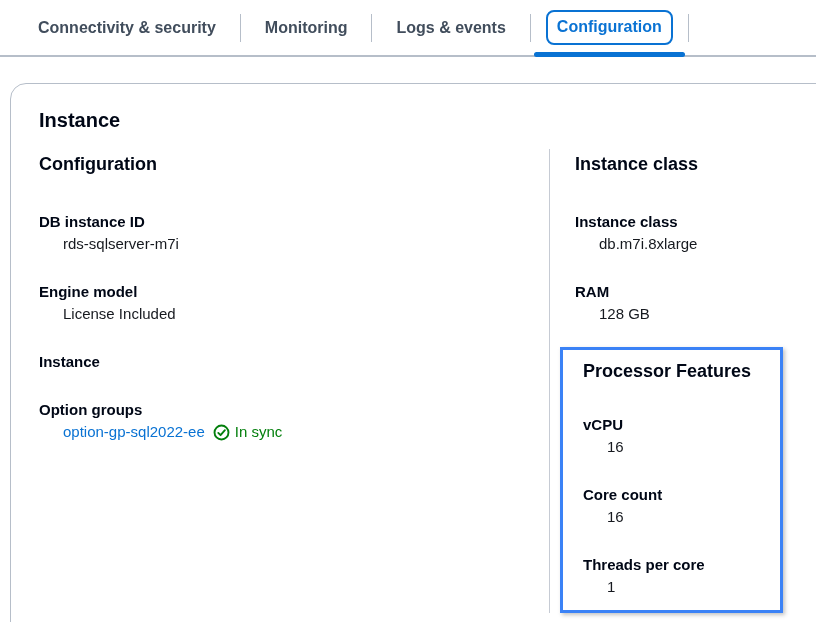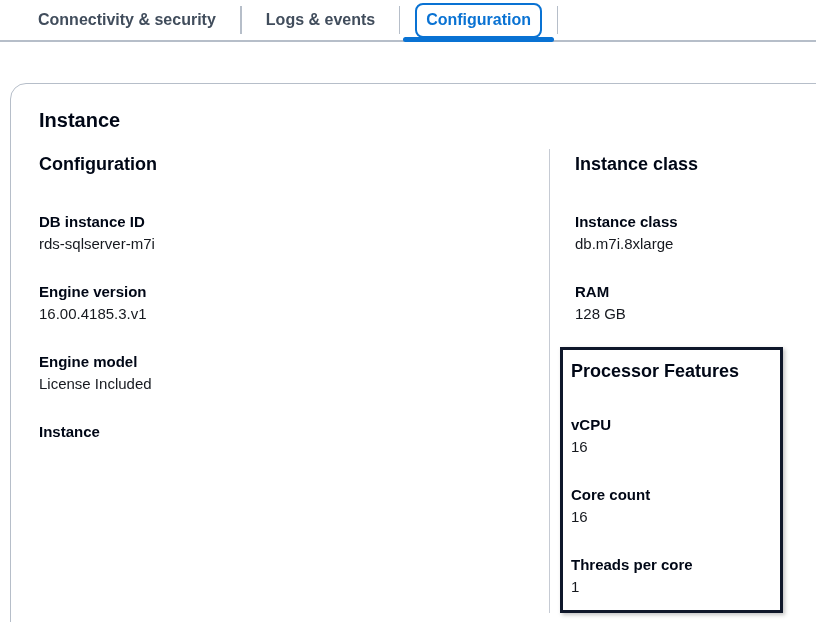--- a/index.html
+++ b/index.html
@@ -8,21 +8,21 @@
     width: 816px; height: 622px;
     overflow: hidden;
     background: #ffffff;
     font-family: "Liberation Sans", sans-serif;
     color: #000716;
   }
   
   .tabbar {
     display: flex;
     align-items: stretch;
-    height: 42px;
+    height: 57px;
     border-bottom: 2px solid #b6bec9;
     padding-left: 14px;
   }
   .tab {
     position: relative;
     display: flex;
     align-items: center;
     padding: 0 24px;
     cursor: pointer;
   }
@@ -84,20 +84,21 @@
   .field { margin-bottom: 26px; }
   .field-label {
     font-size: 15px;
     line-height: 22px;
     font-weight: 700;
   }
   .field-value {
     font-size: 15px;
     line-height: 22px;
     color: #16191f;
+    margin-left: 24px;
   }
   .value-row { display: flex; align-items: center; gap: 8px; }
   .link {
     color: #0972d3;
     text-decoration: none;
     font-size: 15px;
     line-height: 22px;
     cursor: pointer;
   }
   .status-ok {
@@ -107,41 +108,44 @@
     color: #037f0c;
     font-size: 15px;
     line-height: 22px;
   }
   .status-ok svg { display: block; }
   
   .highlight-box {
     margin-top: 22px;
     margin-left: -15px;
     width: 223px;
-    border: 3px solid #0f172a;
+    border: 3px solid #3b82f6;
     background: #fff;
-    padding: 7px 12px 8px 8px;
+    padding: 7px 12px 8px 20px;
     box-shadow: 2px 2px 4px rgba(120,120,120,0.45);
   }
   .highlight-heading {
     margin: 3px 0 32px 0;
     font-size: 18px;
     line-height: 22px;
     font-weight: 700;
   }
   .highlight-box .field:last-child { margin-bottom: 4px; }
 </style>
 </head>
 <body>
 
 <nav class="tabbar">
   <div class="tab">
     <span class="tab-label">Connectivity &amp; security</span>
   </div>
   <div class="tab-divider"></div>
+  <div class="tab">
+    <span class="tab-label">Monitoring</span>
+  </div>
   <div class="tab-divider"></div>
   <div class="tab">
     <span class="tab-label">Logs &amp; events</span>
   </div>
   <div class="tab-divider"></div>
   <div class="tab active">
     <span class="tab-label">Configuration</span>
   </div>
   <div class="tab-divider"></div>
 </nav>
@@ -152,35 +156,46 @@
   <div class="cols">
 
     <div class="col-left">
       <h3 class="section-heading">Configuration</h3>
 
       <div class="field">
         <div class="field-label">DB instance ID</div>
         <div class="field-value">rds-sqlserver-m7i</div>
       </div>
 
-      <div class="field">
-        <div class="field-label">Engine version</div>
-        <div class="field-value">16.00.4185.3.v1</div>
-      </div>
 
 
       <div class="field">
         <div class="field-label">Engine model</div>
         <div class="field-value">License Included</div>
       </div>
 
       <div class="field">
         <div class="field-label">Instance</div>
       </div>
 
+      <div class="field">
+        <div class="field-label">Option groups</div>
+        <div class="field-value value-row">
+          <a class="link" href="#">option-gp-sql2022-ee</a>
+          <span class="status-ok">
+            <span>
+              <svg width="17" height="17" viewBox="0 0 18 18">
+                <circle cx="9" cy="9" r="7.4" fill="none" stroke="#037f0c" stroke-width="2"></circle>
+                <path d="M5.6 9.4 L8.0 11.8 L12.6 6.6" fill="none" stroke="#037f0c" stroke-width="2" stroke-linecap="round" stroke-linejoin="round"></path>
+              </svg>
+            </span>
+            <span>In sync</span>
+          </span>
+        </div>
+      </div>
     </div>
 
     <div class="col-right">
       <h3 class="section-heading">Instance class</h3>
 
       <div class="field">
         <div class="field-label">Instance class</div>
         <div class="field-value">db.m7i.8xlarge</div>
       </div>
 

